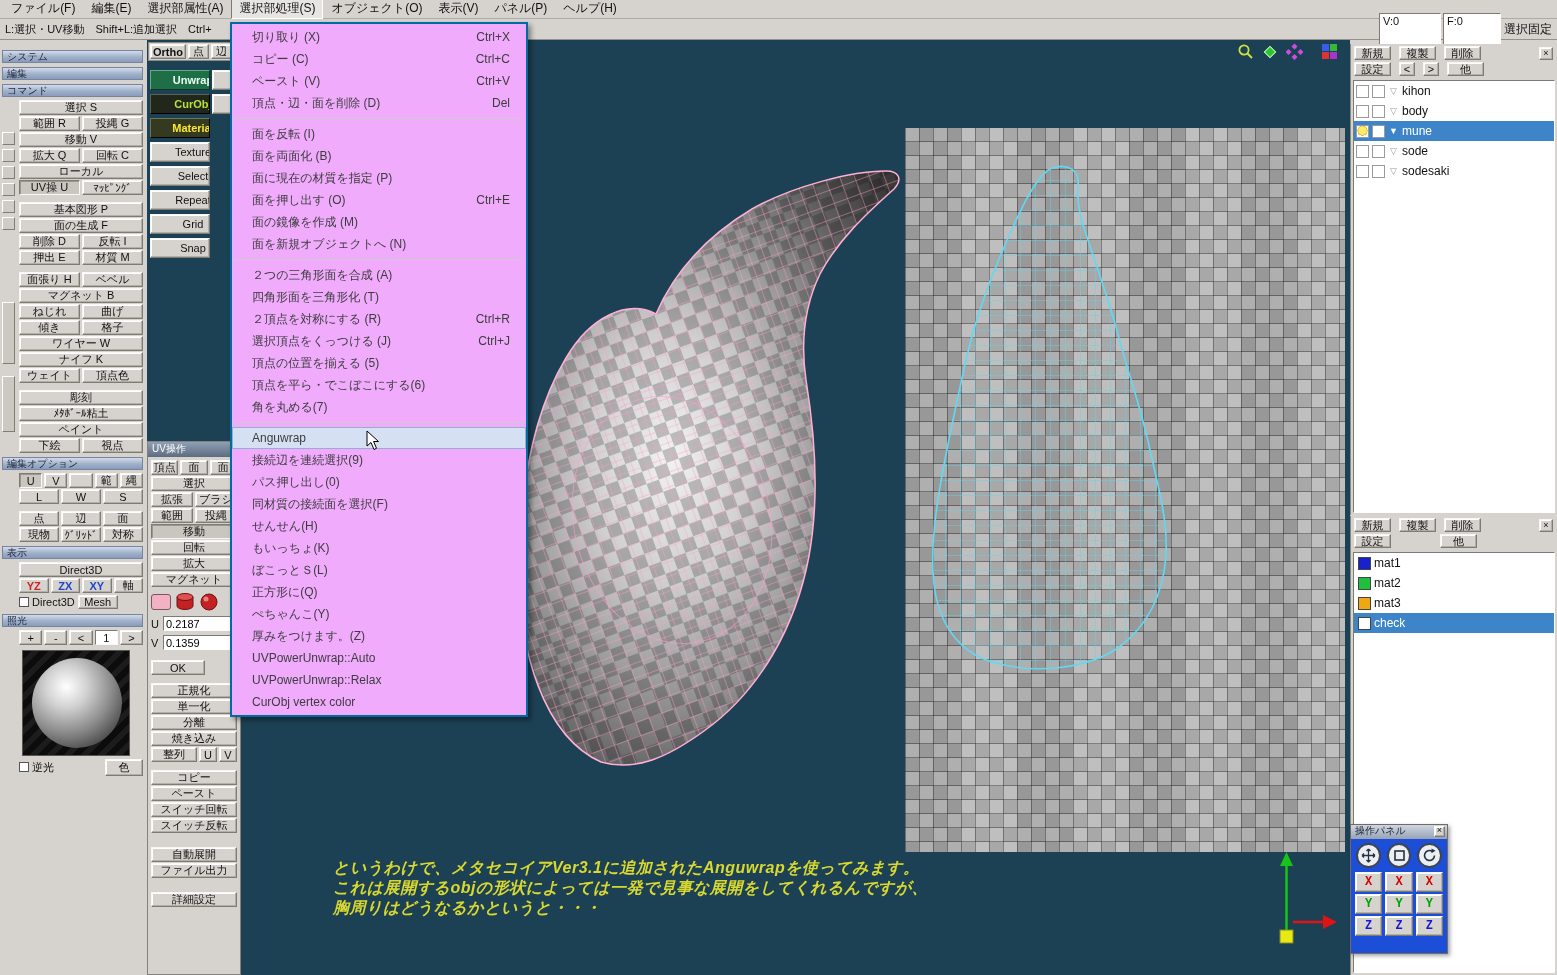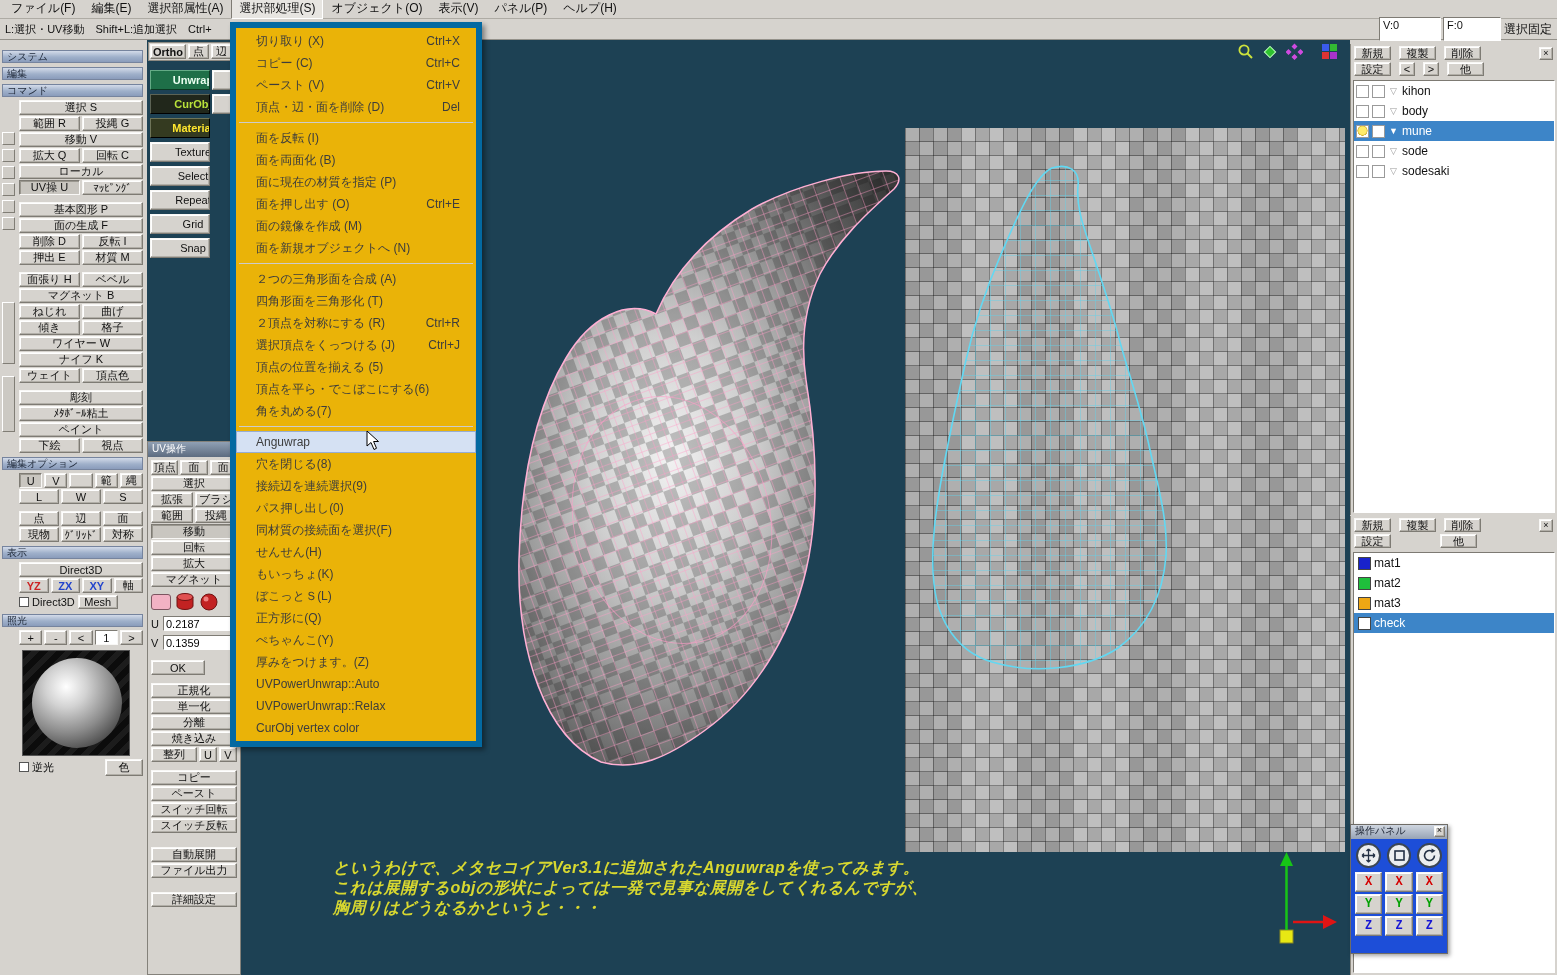--- a/index.html
+++ b/index.html
@@ -29,21 +29,21 @@
   .close::before { content:"\00D7"; }
   
   #menubar { position:absolute; left:0; top:0; width:1557px; height:19px;
     border-bottom:1px solid #aeaba4; display:flex; align-items:center; padding-left:3px; }
   .mitem { padding:1px 8px 2px 8px; }
   .mitem.active { background:#e7e5e1; border:1px solid; border-color:#7e7b74 #fff #fff #7e7b74; padding:0 7px 1px 7px; }
   
   #toolbar2 { position:absolute; left:0; top:19px; width:1557px; height:21px;
     border-bottom:1px solid #94918a; display:flex; align-items:center; font-size:11px; }
   #toolbar2 .hint { padding-left:5px; }
-  #toolbar2 .vbox,#toolbar2 .fbox { position:absolute; height:24px; background:#fff;
+  #toolbar2 .vbox,#toolbar2 .fbox { position:absolute; height:32px; background:#fff;
     border:1px solid; border-color:#7e7b74 #fff #fff #7e7b74; font-size:11px; line-height:14px; padding-left:3px; }
   #toolbar2 .vbox { right:116px; width:62px; }
   #toolbar2 .fbox { right:56px; width:58px; }
   #toolbar2 .lock { position:absolute; right:5px; font-size:12px;text-align:center; }
   
   #sidebar { position:absolute; left:0; top:40px; width:166px; height:935px;
     border-right:1px solid #8b887f; padding-top:6px; overflow:hidden; }
   .hdr { height:13px; width:141px; margin:4px 2px 3px 2px;
     background:linear-gradient(180deg,#d3dbe9 0%,#9fb0ca 55%,#8a9cbb 100%);
     border:1px solid #76849e; color:#1d2737; font-size:10px; line-height:11px; padding-left:4px; }
@@ -93,22 +93,22 @@
   .uvin { display:flex; align-items:center; gap:3px; margin:4px 0; }
   .uvin .lbl { width:9px; font-size:11px; }
   .uvin input { flex:1; width:50px; height:15px; font-size:11px; font-family:inherit;
     border:1px solid; border-color:#7e7b74 #fff #fff #7e7b74; background:#fff; padding:0 2px; }
   .row.okrow { justify-content:flex-start; margin-top:10px; }
   .row.okrow .btn { flex:0 0 54px; }
   .row.gap8 { margin-top:8px; }
   .row.gap14 { margin-top:14px; }
   .btn.s { flex:0 0 18px; }
   
-  #menu { position:absolute; left:230px; top:22px; width:252px; z-index:50;
-    background:#eab308; border:6px solid #0369a1; box-shadow:3px 3px 5px rgba(0,0,0,.4); padding:2px 0; }
+  #menu { position:absolute; left:230px; top:22px; width:298px; z-index:50;
+    background:#f0abfc; border:2px solid #0369a1; box-shadow:3px 3px 5px rgba(0,0,0,.4); padding:2px 0; }
   .menu-item { height:22px; display:flex; align-items:center; padding:0 16px 0 20px; color:#3d3d3d; font-size:12px; }
   .menu-item .sc { margin-left:auto; }
   .menu-item.highlight { background:#d5e1f3; outline:1px solid #97add2; outline-offset:-1px; }
   .menu-item.separator { height:9px; position:relative; padding:0; }
   .menu-item.separator::after { content:""; position:absolute; left:3px; right:3px; top:4px; border-top:1px solid #cccccc; }
   #cursor { position:absolute; left:366px; top:430px; z-index:60; }
   
   .rpanel { position:absolute; left:1350px; width:207px; background:#d6d3ce; border-left:1px solid #8b887f; }
   #obj-panel { top:44px; height:471px; }
   #mat-panel { top:516px; height:459px; }
@@ -613,24 +613,20 @@
       </div>
       <div class="menu-item separator">
         <span class="lb"></span>
         <span class="sc"></span>
       </div>
       <div class="menu-item highlight">
         <span class="lb">Anguwrap</span>
         <span class="sc"></span>
       </div>
       <div class="menu-item">
-        <span class="lb">穴を閉じる(8)</span>
-        <span class="sc"></span>
-      </div>
-      <div class="menu-item">
         <span class="lb">接続辺を連続選択(9)</span>
         <span class="sc"></span>
       </div>
       <div class="menu-item">
         <span class="lb">パス押し出し(0)</span>
         <span class="sc"></span>
       </div>
       <div class="menu-item">
         <span class="lb">同材質の接続面を選択(F)</span>
         <span class="sc"></span>

